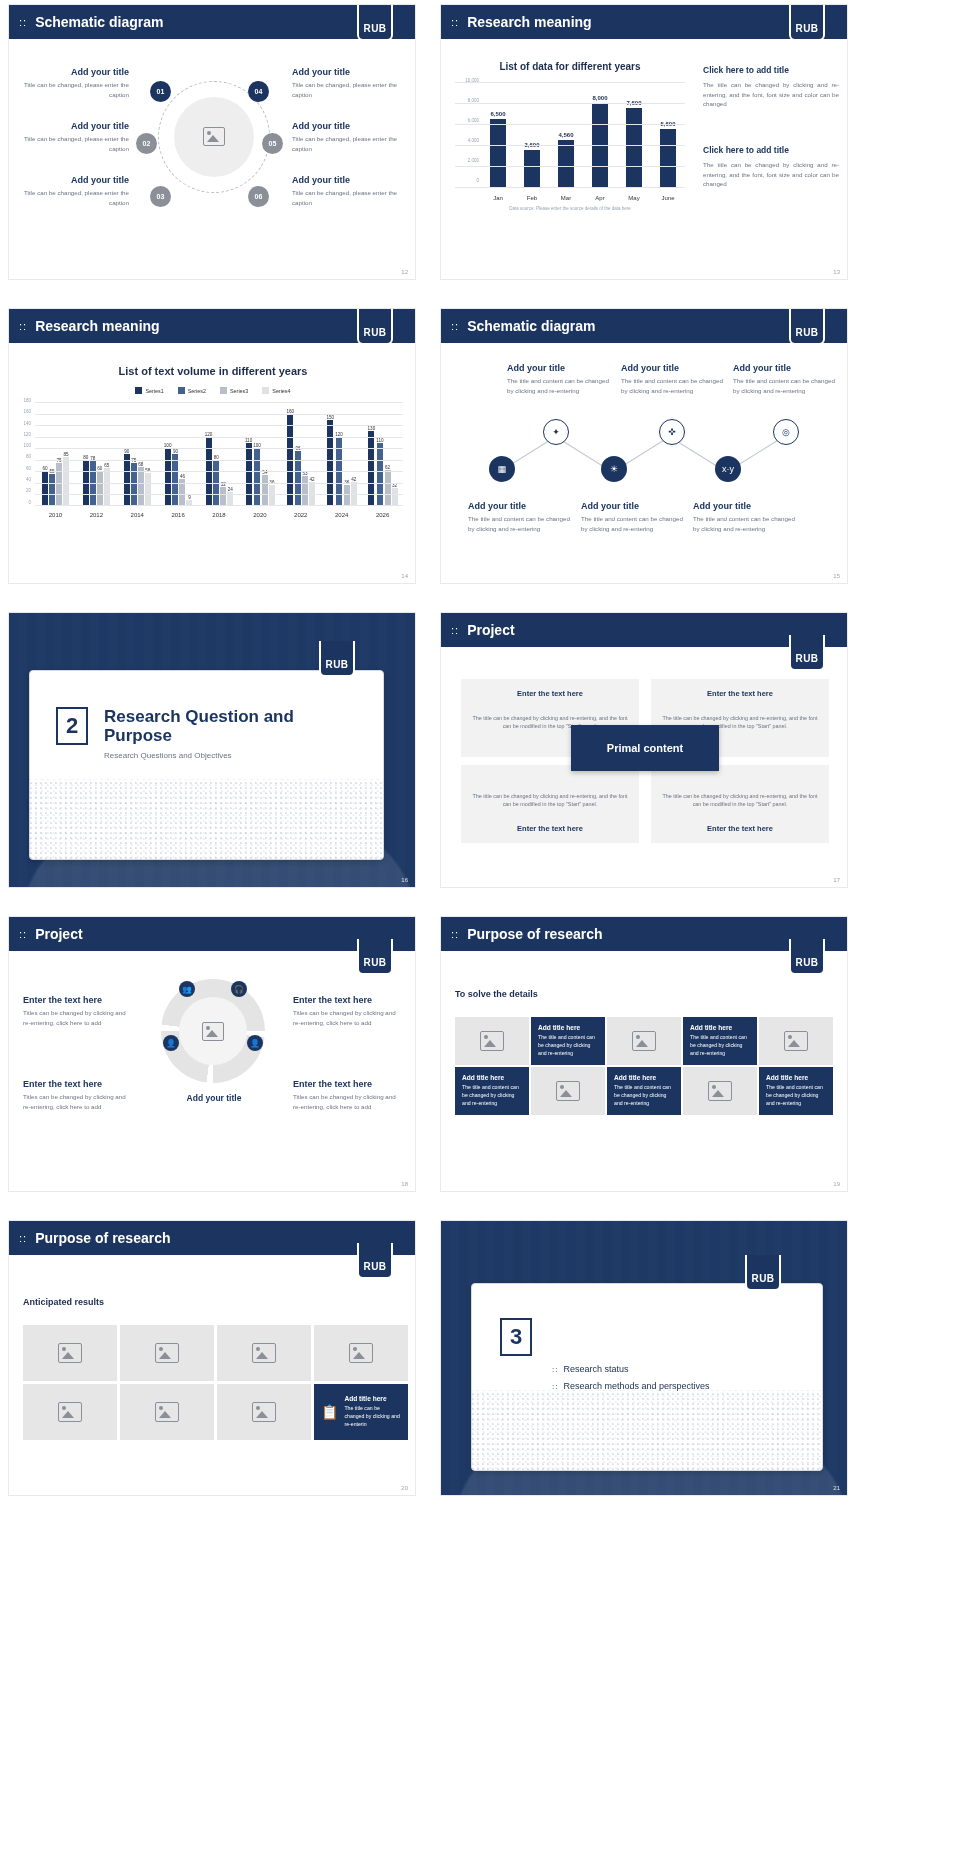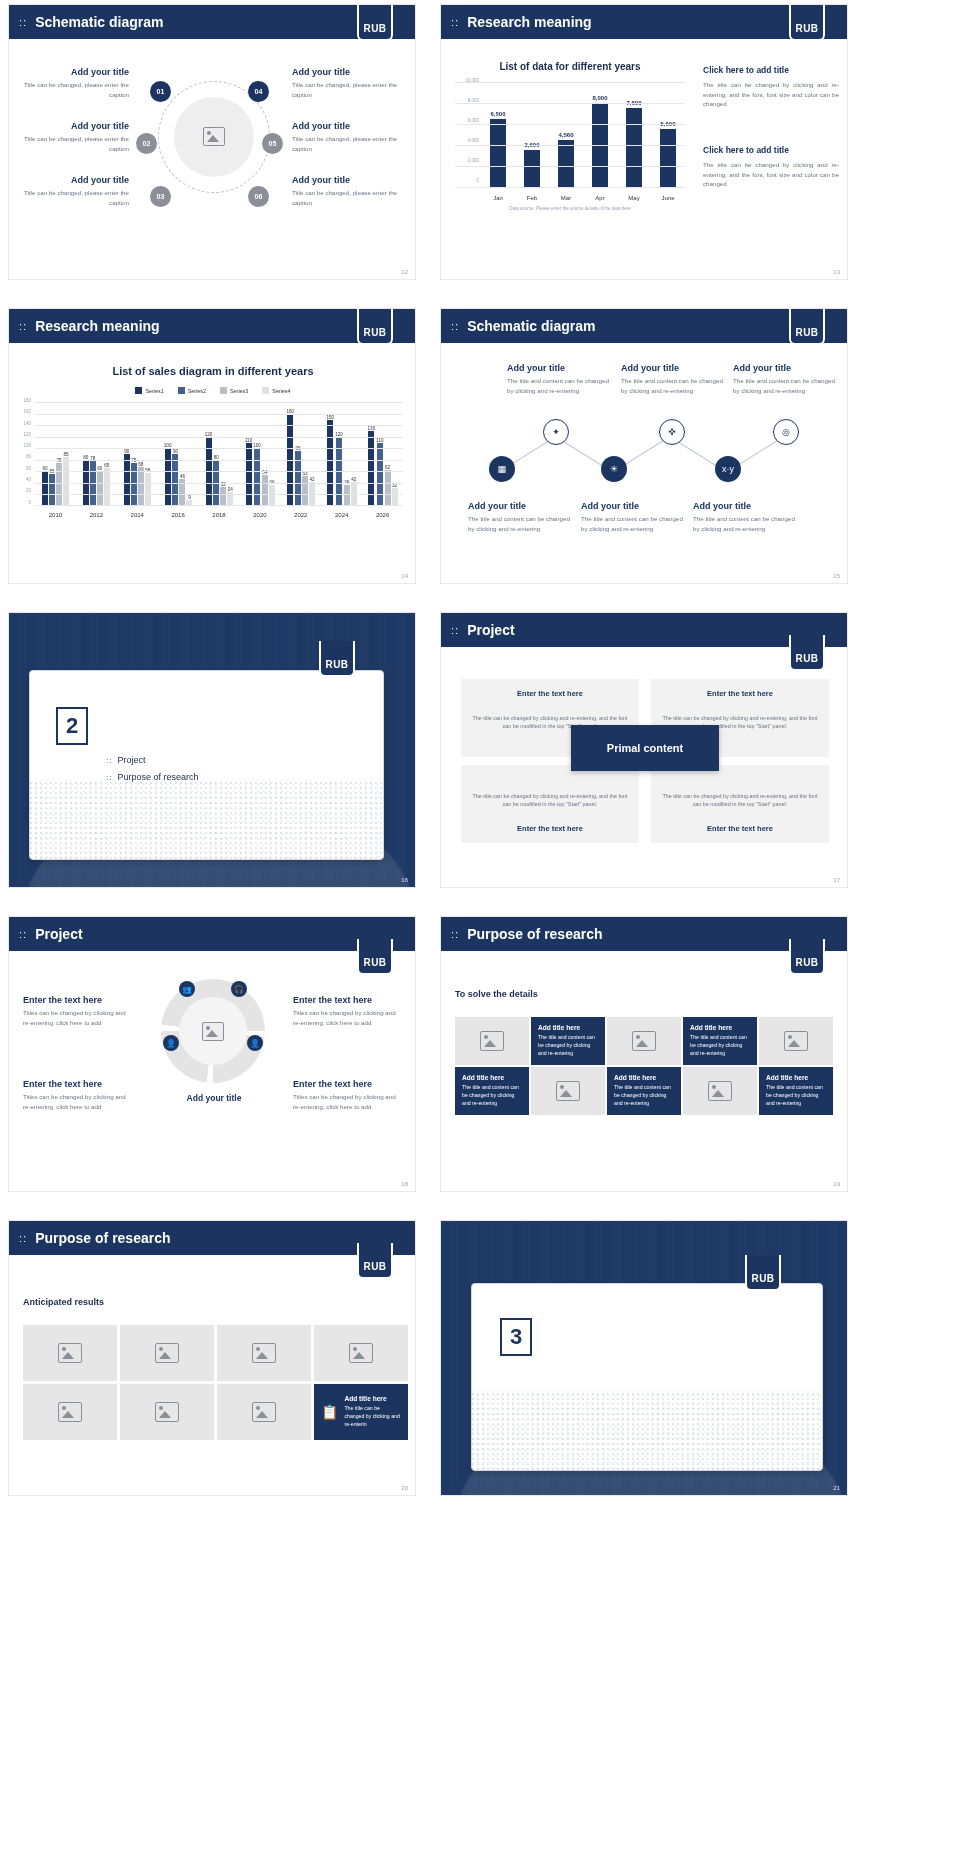--- a/index.html
+++ b/index.html
@@ -367,21 +367,21 @@
   </div>
 
   <div class="slide">
     <div class="hdr">
       <span class="dots">::</span>
       <span class="title">Research meaning</span>
     </div>
     <div class="rub">RUB</div>
 
     <div style="position:absolute;left:0;top:56px;width:408px;">
-      <div class="chart-title" style="font-size:11px;">List of sales diagram in different years</div>
+      <div class="chart-title" style="font-size:11px;">List of text volume in different years</div>
       <div class="legend" style="margin-top:10px;">
         <div><span class="sw" style="background:#1b3560;"></span><span>Series1</span></div>
         <div><span class="sw" style="background:#44628f;"></span><span>Series2</span></div>
         <div><span class="sw" style="background:#b9bfc9;"></span><span>Series3</span></div>
         <div><span class="sw" style="background:#dfe1e5;"></span><span>Series4</span></div>
       </div>
 
       <div style="position:relative;margin:8px 14px 0 26px;height:104px;">
         <div class="gridline" style="top:0;"></div>
           <div class="gridline" style="top:11.5px;"></div>
@@ -663,24 +663,24 @@
   </div>
 
   <div class="slide">
     <div class="cover">
       <div class="bldg"></div>
       <div class="wave"></div>
       <div class="cardbox">
         <div class="dotwave"></div>
         <div style="position:relative;display:flex;padding:36px 0 0 26px;align-items:flex-start;">
           <div class="numbox">2</div>
-        </div>
-        <div style="position:relative;padding-left:76px;margin-top:10px;">
-          <div class="cov-li"><span class="dd">::</span><span>Project</span></div>
-          <div class="cov-li"><span class="dd">::</span><span>Purpose of research</span></div>
+          <div style="margin-left:16px;width:230px;">
+            <div class="cov-title">Research Question and Purpose</div>
+            <div class="cov-sub">Research Questions and Objectives</div>
+          </div>
         </div>
       </div>
       <div class="rub" style="top:28px;right:60px;">RUB</div>
     </div>
     <div class="pgnum" style="color:#dfe3ea;">16</div>
   </div>
 
   <div class="slide">
     <div class="hdr">
       <span class="dots">::</span>
@@ -837,19 +837,23 @@
 
   <div class="slide">
     <div class="cover">
       <div class="bldg"></div>
       <div class="wave"></div>
       <div class="cardbox" style="left:30px;top:62px;width:352px;height:188px;">
         <div class="dotwave"></div>
         <div style="position:relative;display:flex;padding:34px 0 0 28px;align-items:flex-start;">
           <div class="numbox">3</div>
         </div>
+        <div style="position:relative;padding-left:80px;margin-top:8px;">
+          <div class="cov-li"><span class="dd">::</span><span>Research status</span></div>
+          <div class="cov-li"><span class="dd">::</span><span>Research methods and perspectives</span></div>
+        </div>
       </div>
       <div class="rub" style="top:34px;right:66px;">RUB</div>
     </div>
     <div class="pgnum" style="color:#dfe3ea;">21</div>
   </div>
 
 </div>
 
 </body></html>

